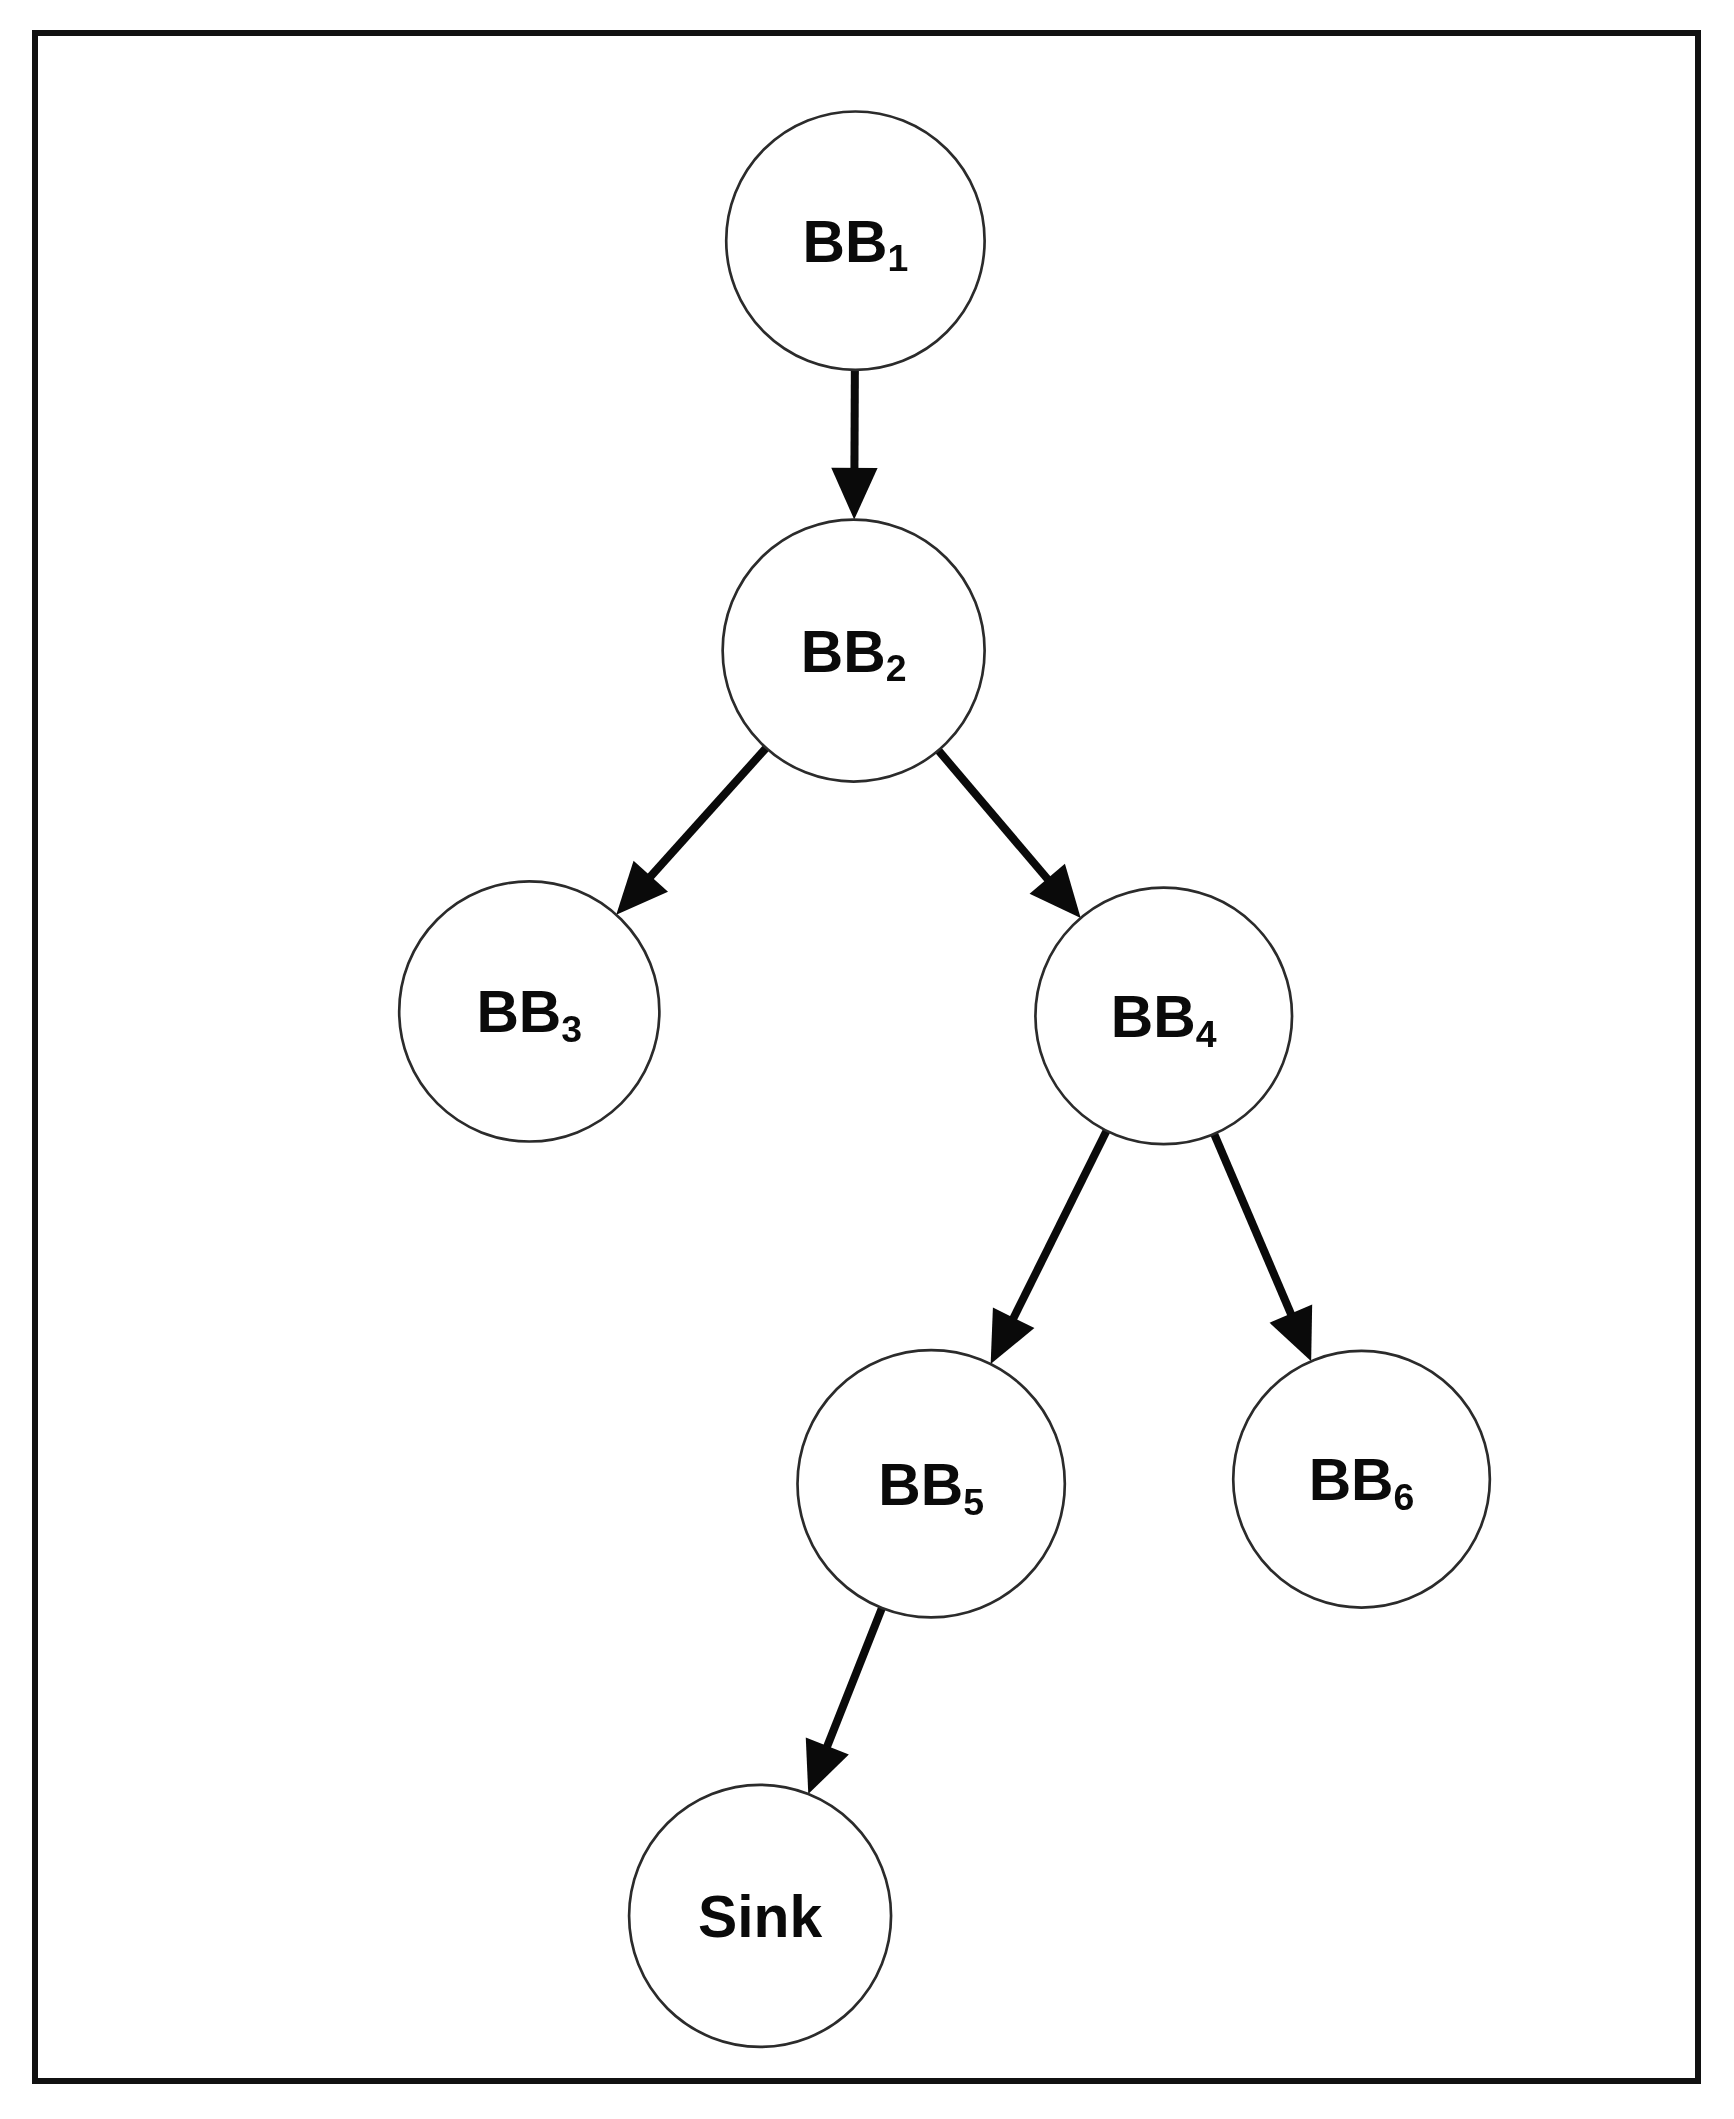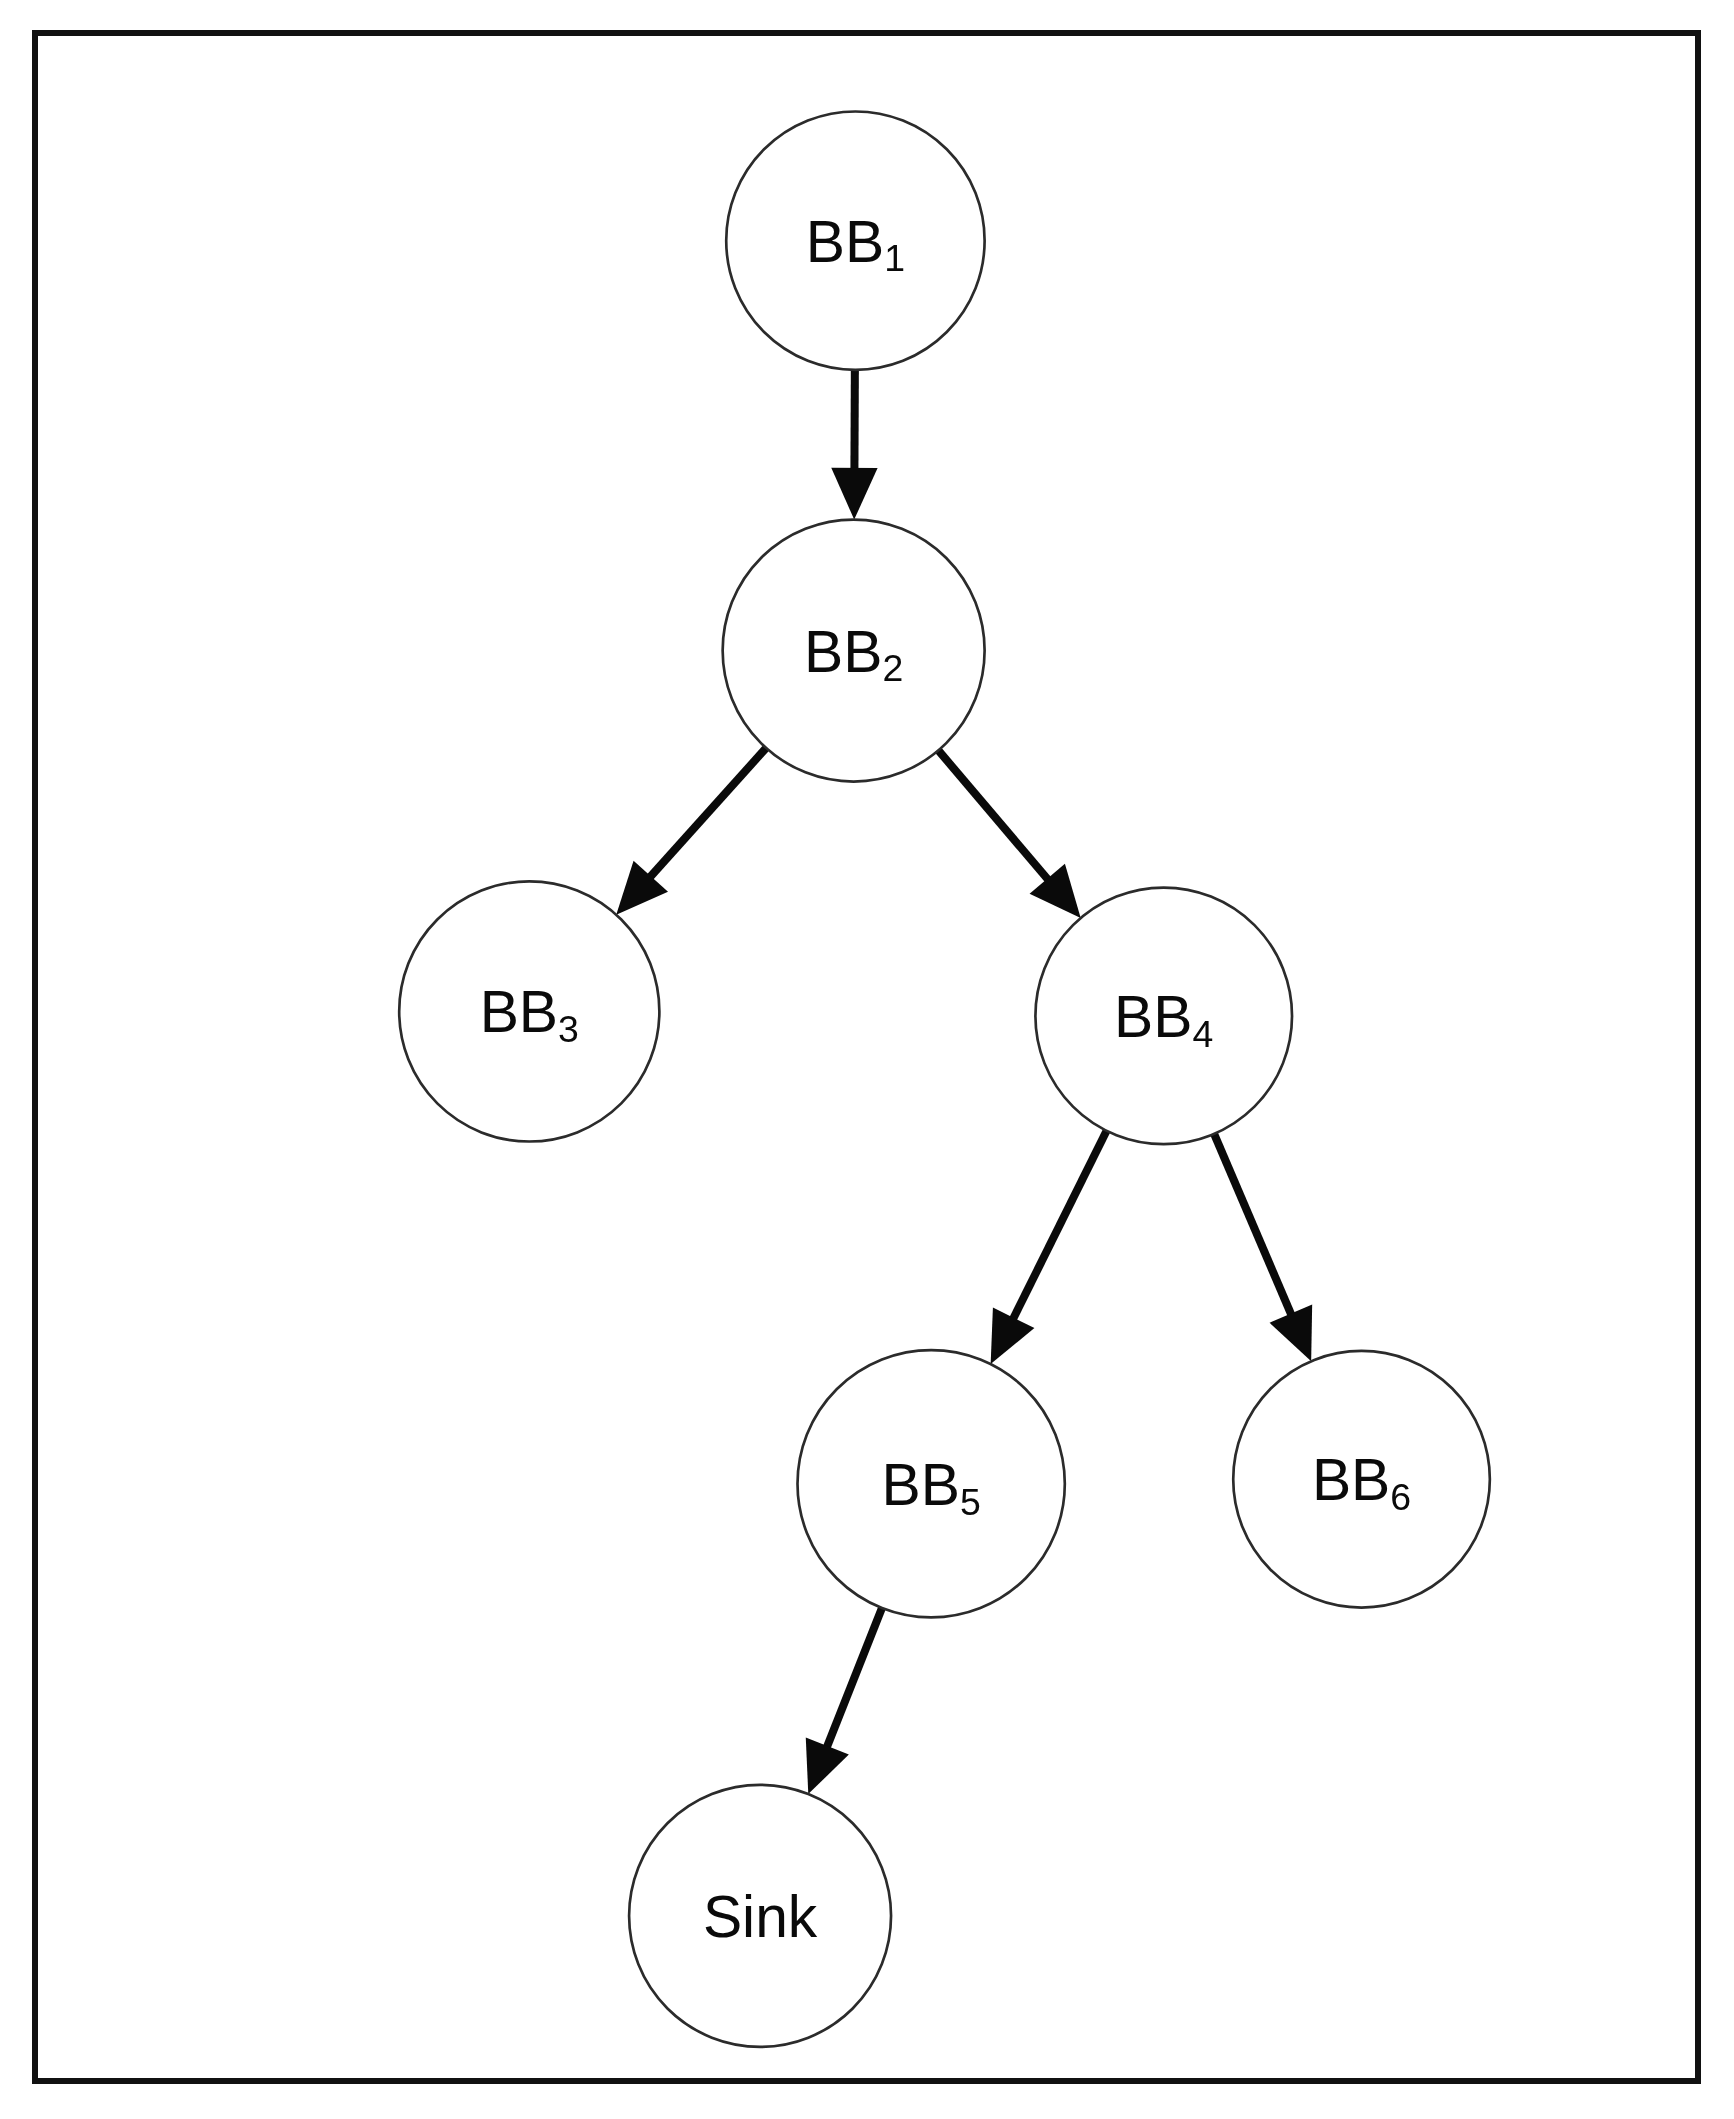--- a/index.html
+++ b/index.html
@@ -12,20 +12,21 @@
     width: 1734px;
     height: 2120px;
     font-family: "Liberation Sans", sans-serif;
     overflow: hidden;
   }
   #diagram-root {
     position: relative;
     width: 1734px;
     height: 2120px;
     background: #ffffff;
+    font-weight: bold;
   }
   .frame-border {
     position: absolute;
     left: 32px;
     top: 30px;
     width: 1669px;
     height: 2054px;
     border: 6.2px solid #111111;
     box-sizing: border-box;
     background: #ffffff;

